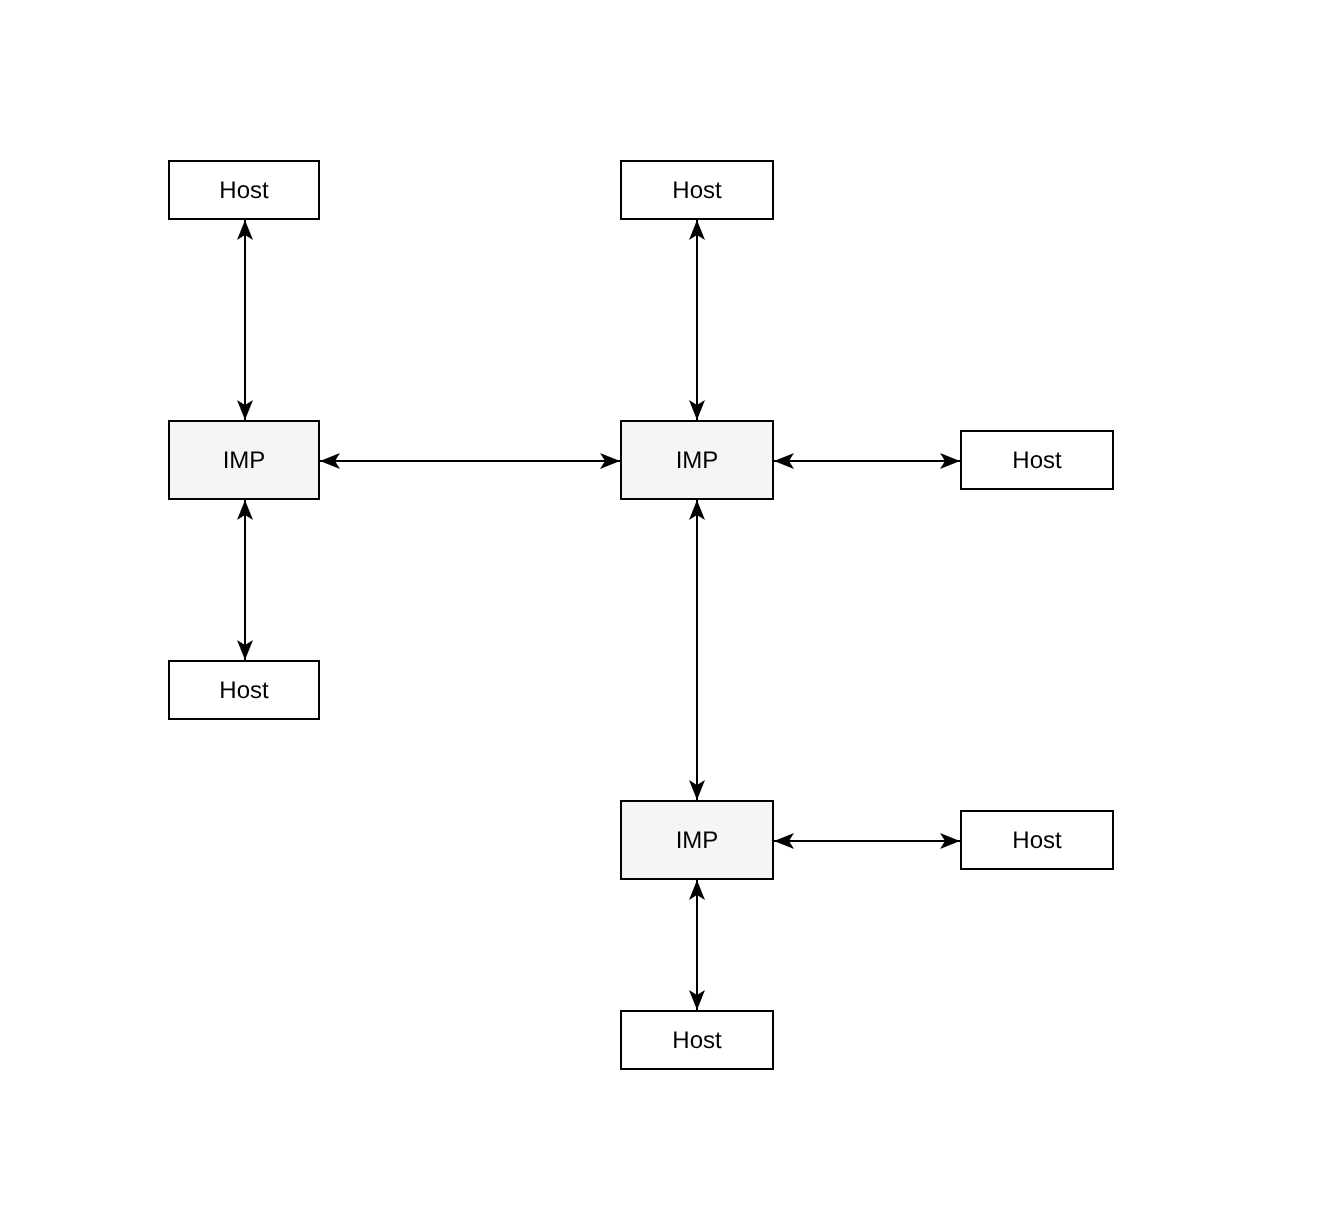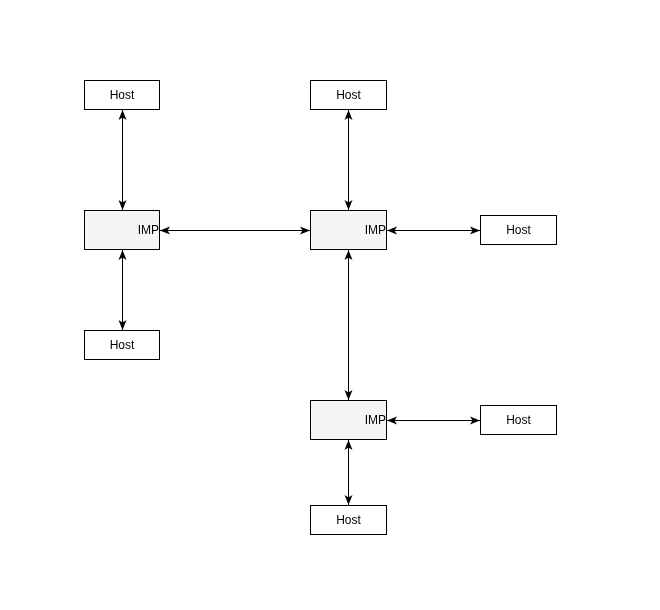--- a/index.html
+++ b/index.html
@@ -48,21 +48,21 @@
     border: 1px solid var(--stroke-color);
     display: flex;
     align-items: center;
     justify-content: center;
     font-size: 12px;
     line-height: 1;
     color: var(--text-color);
     white-space: nowrap;
   }
   .node.host { background: var(--host-fill); }
-  .node.imp  { background: var(--imp-fill); justify-content: flex-end; }
+  .node.imp  { background: var(--imp-fill); }
 </style>
 </head>
 <body>
 
 <div class="canvas">
 
   <svg id="edges" width="660" height="610" viewBox="0 0 660 610" xmlns="http://www.w3.org/2000/svg">
     <defs>
       <marker id="arrow-end" markerUnits="userSpaceOnUse" markerWidth="12" markerHeight="12" refX="10" refY="5" orient="auto">
         <path d="M 0 1 L 10 5 L 0 9 L 2.5 5 Z"></path>

